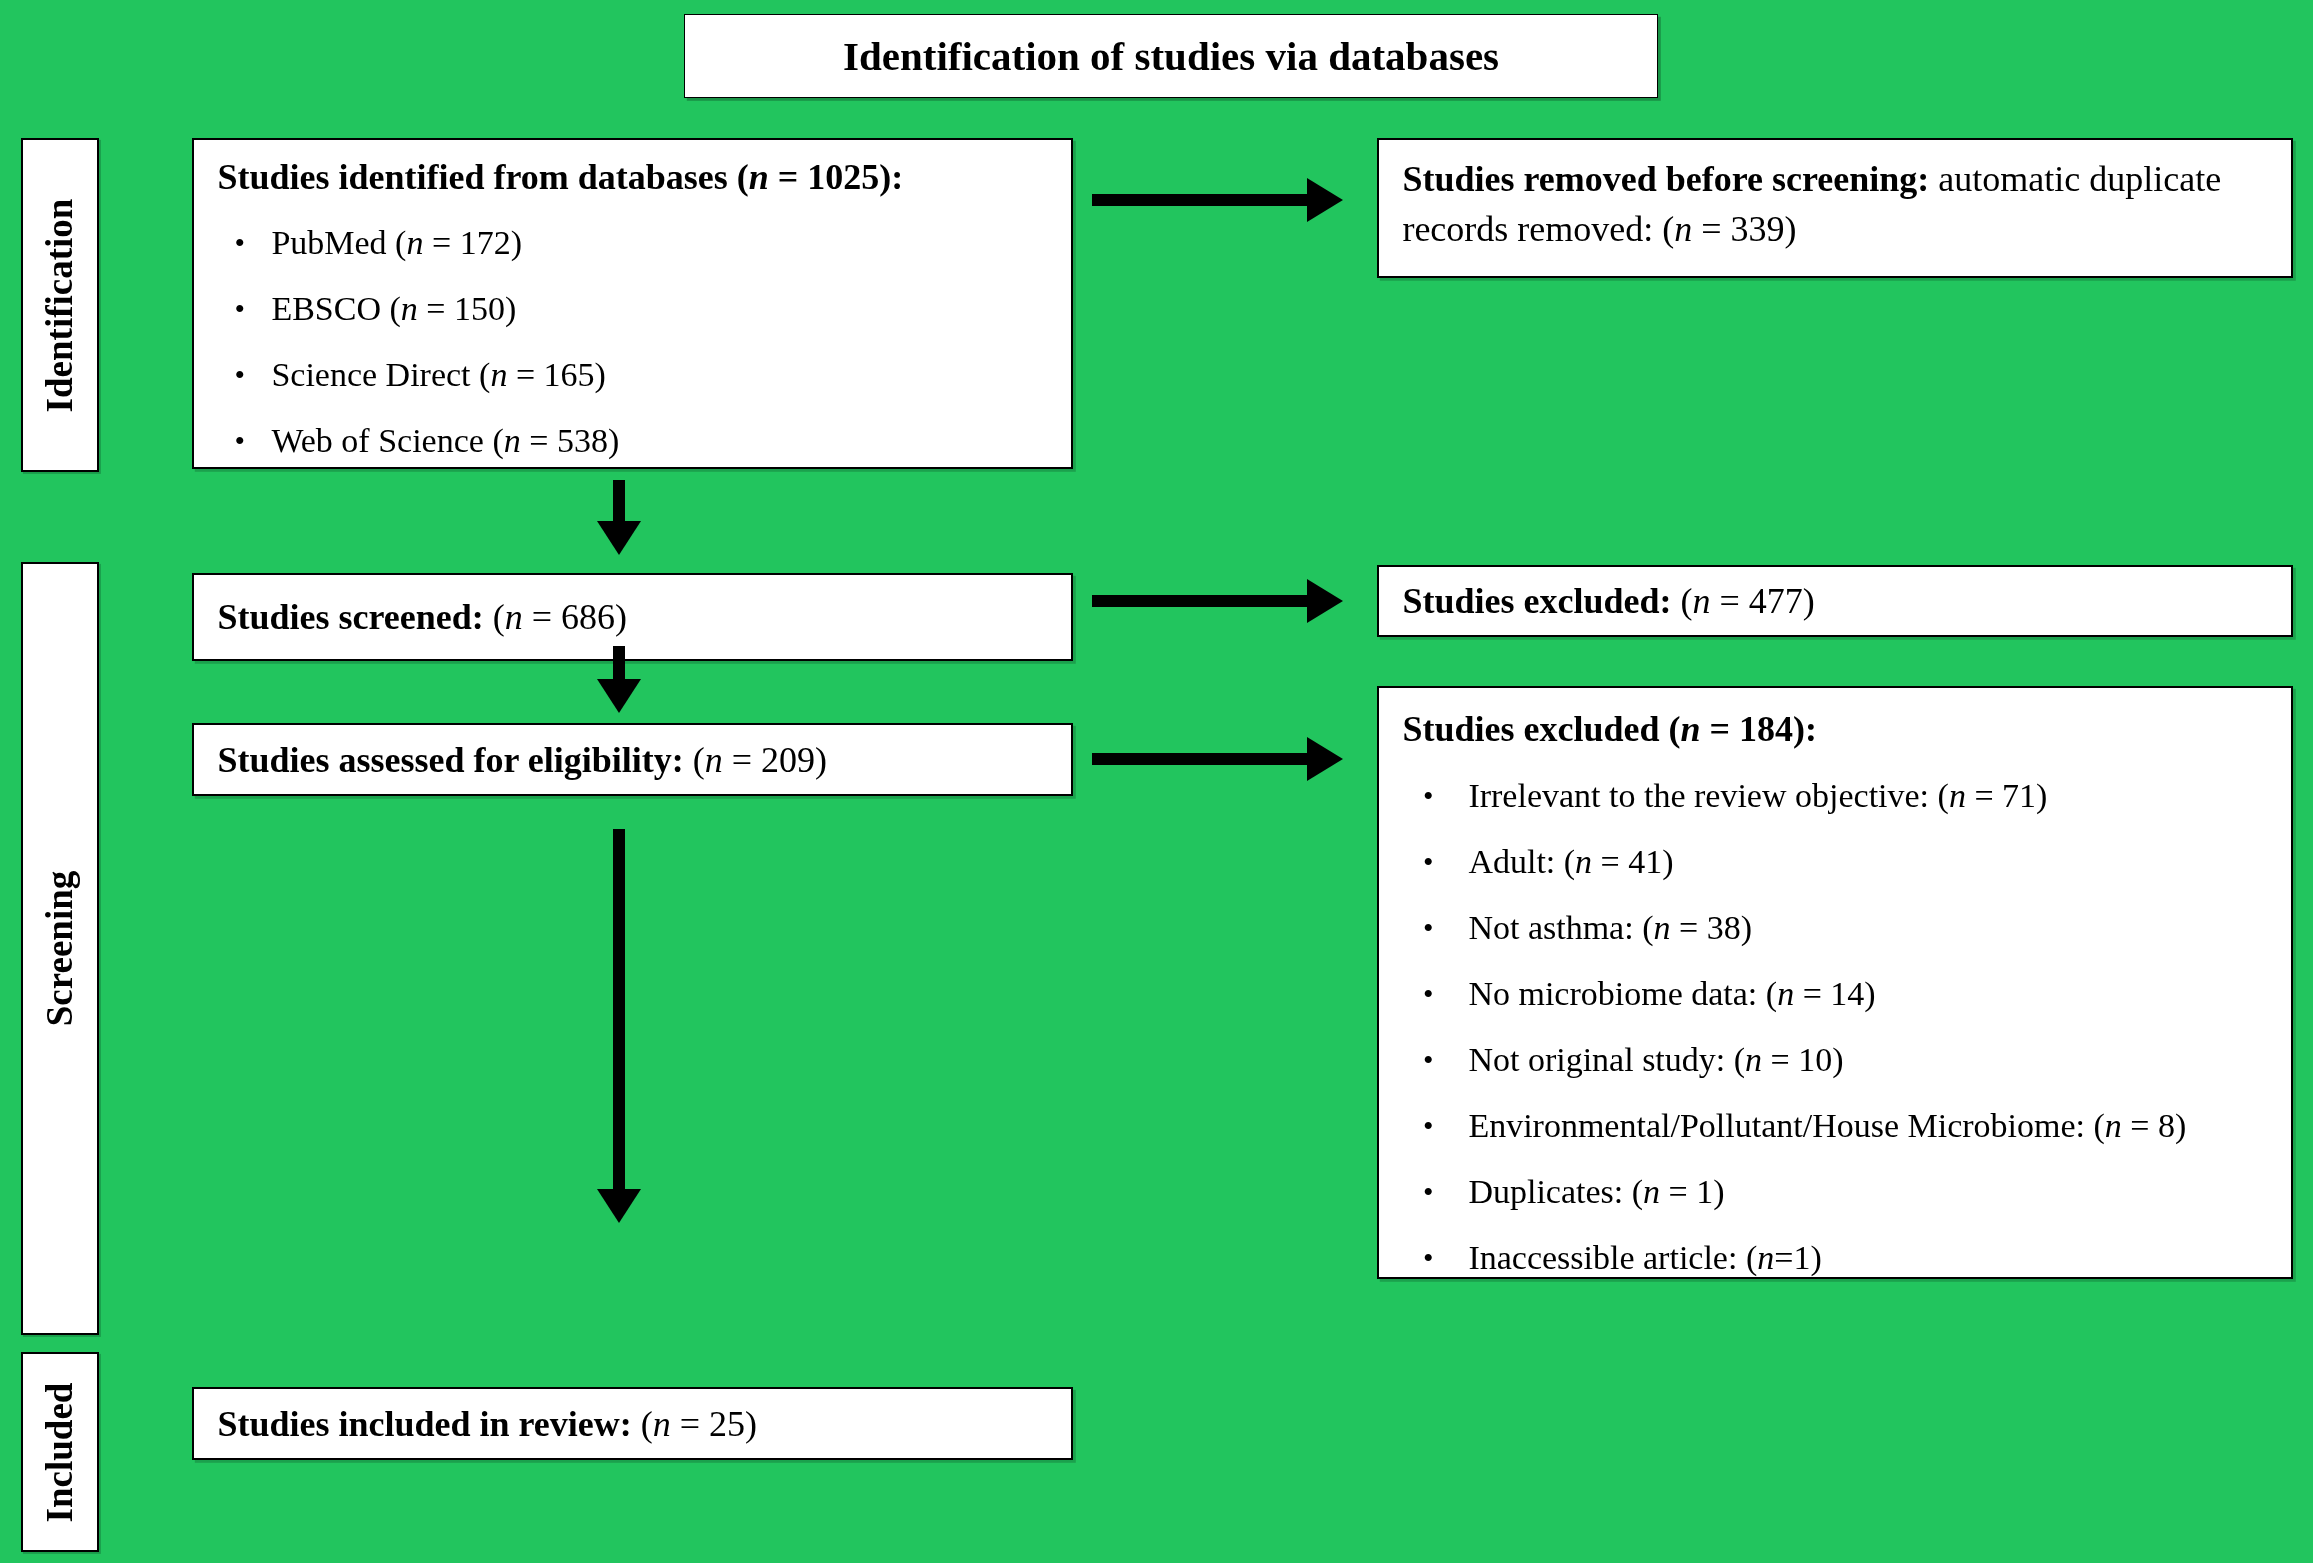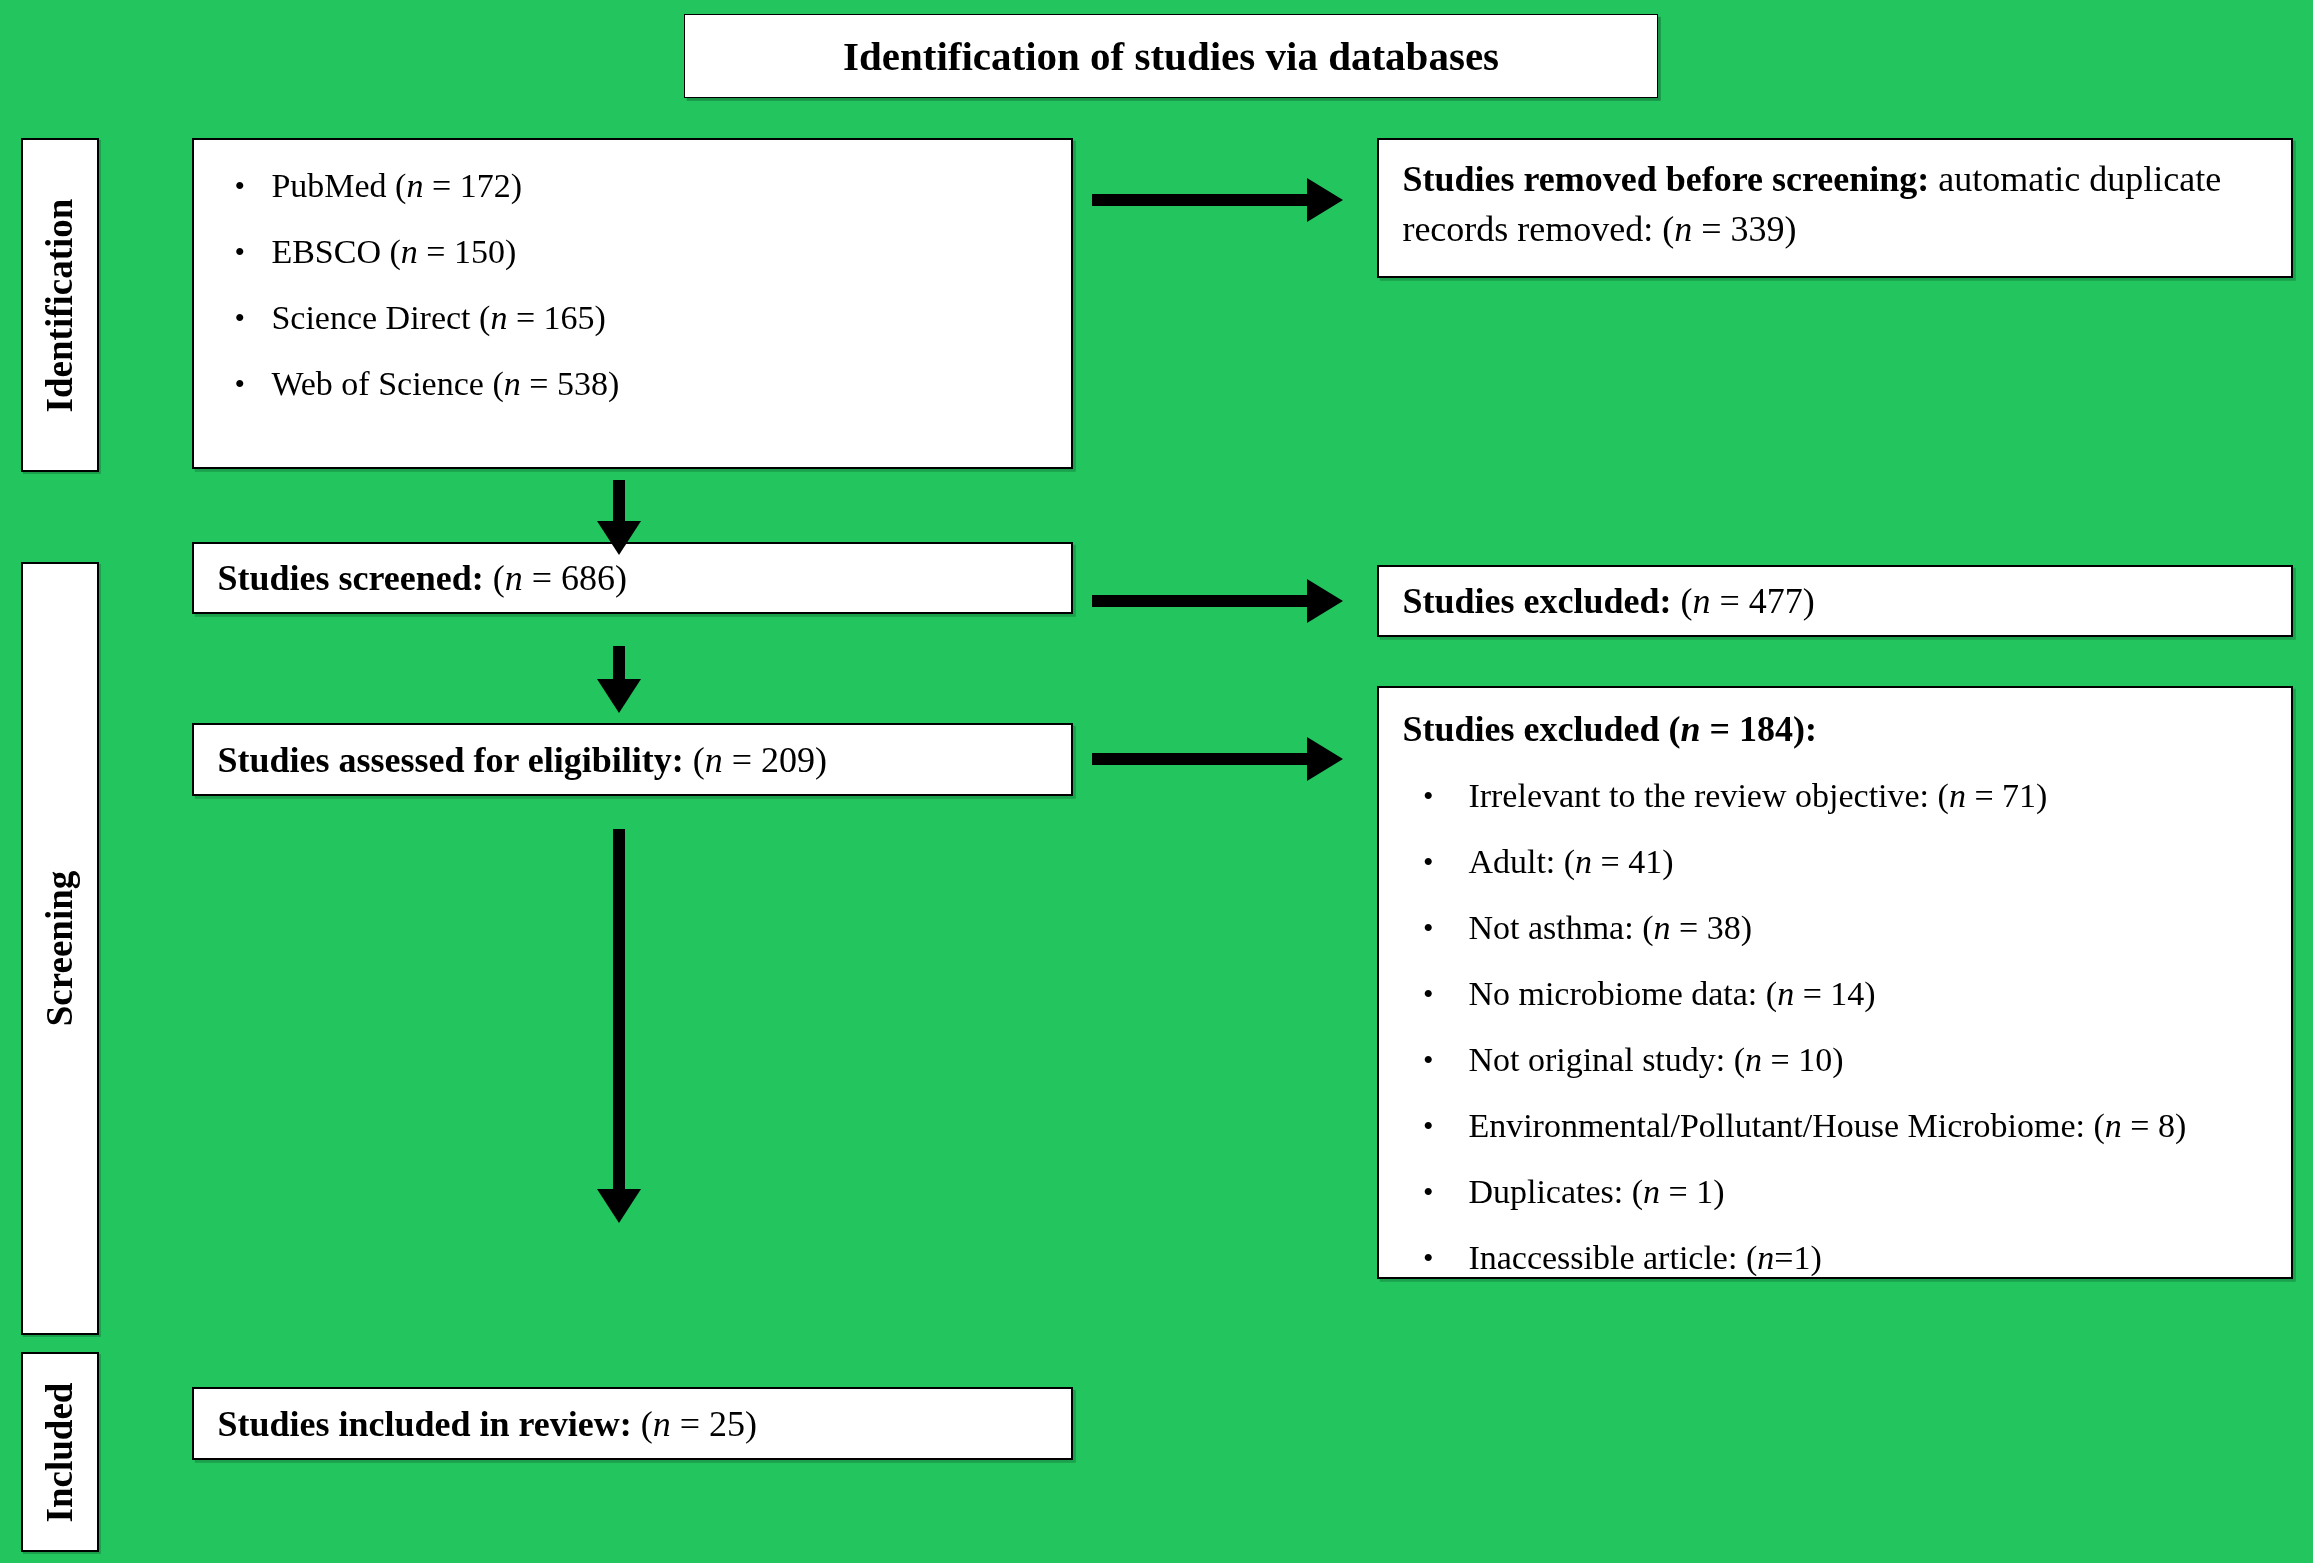--- a/index.html
+++ b/index.html
@@ -122,20 +122,21 @@
     <span class="side-label">Identification</span>
   </div>
   <div class="box side-box" style="left:20.6px; top:562px; width:78px; height:773px;">
     <span class="side-label">Screening</span>
   </div>
   <div class="box side-box" style="left:20.6px; top:1352px; width:78px; height:200px;">
     <span class="side-label">Included</span>
   </div>
 
   <div class="box flow-box list-box" style="left:192px; top:138px; width:881px; height:331px;">
+    <div class="box-heading"><span style="font-weight: bold;">Studies identified from databases (</span><span style="font-weight: bold; font-style: italic;">n</span><span style="font-weight: bold;"> = 1025):</span></div>
     <div class="bullet-row">
       <span class="bullet-dot">•</span>
       <span class="bullet-text"><span>PubMed (</span><span style="font-style: italic;">n</span><span> = 172)</span></span>
     </div>
     <div class="bullet-row">
       <span class="bullet-dot">•</span>
       <span class="bullet-text"><span>EBSCO (</span><span style="font-style: italic;">n</span><span> = 150)</span></span>
     </div>
     <div class="bullet-row">
       <span class="bullet-dot">•</span>
@@ -144,21 +145,21 @@
     <div class="bullet-row">
       <span class="bullet-dot">•</span>
       <span class="bullet-text"><span>Web of Science (</span><span style="font-style: italic;">n</span><span> = 538)</span></span>
     </div>
   </div>
 
   <div class="box flow-box multi-line" style="left:1377px; top:138px; width:916px; height:140px;">
     <span><span style="font-weight: bold;">Studies removed before screening:</span><span> automatic duplicate records removed: (</span><span style="font-style: italic;">n</span><span> = 339)</span></span>
   </div>
 
-  <div class="box flow-box single-line" style="left:192px; top:542px; width:881px; height:72px;">
+  <div class="box flow-box single-line" style="left:192px; top:573px; width:881px; height:88px;">
     <span><span style="font-weight: bold;">Studies screened:</span><span> (</span><span style="font-style: italic;">n</span><span> = 686)</span></span>
   </div>
 
   <div class="box flow-box single-line" style="left:1377px; top:565px; width:916px; height:72px;">
     <span><span style="font-weight: bold;">Studies excluded:</span><span> (</span><span style="font-style: italic;">n</span><span> = 477)</span></span>
   </div>
 
   <div class="box flow-box single-line" style="left:192px; top:723px; width:881px; height:73px;">
     <span><span style="font-weight: bold;">Studies assessed for eligibility:</span><span> (</span><span style="font-style: italic;">n</span><span> = 209)</span></span>
   </div>

